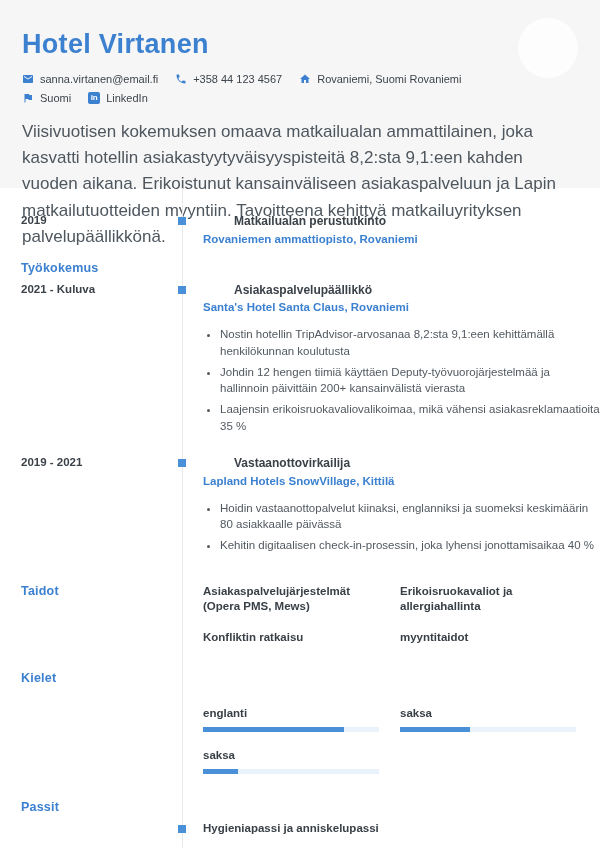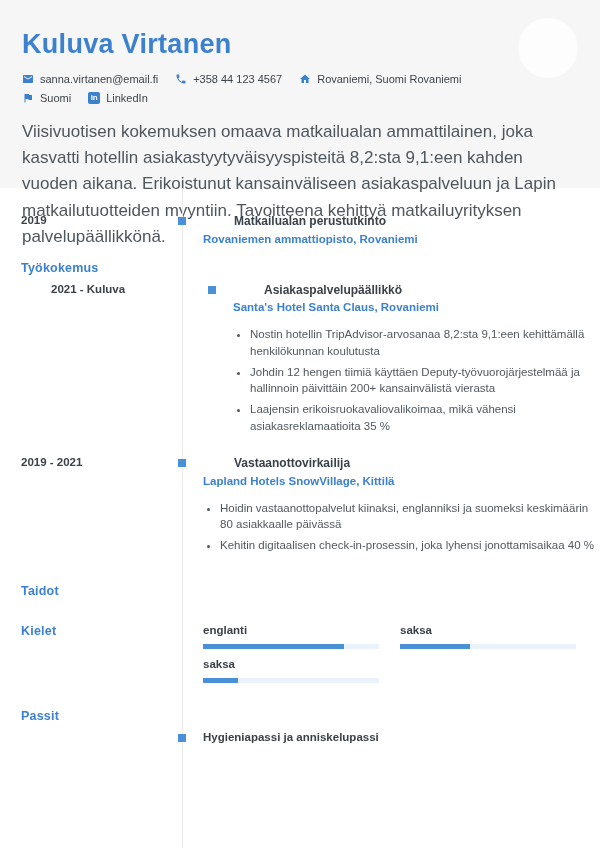--- a/index.html
+++ b/index.html
@@ -61,50 +61,50 @@
   .etitle { font-size:12px; font-weight:700; color:#3a4148; line-height:1.3;margin-left:31px; }
   .esub   { font-size:11.5px; font-weight:700; color:var(--accent); margin-top:3px; }
   ul.bullets {
     margin:13px 0 0 0; padding-left:17px;
     font-size:11.5px; line-height:1.45; color:#51585f;
   }
   ul.bullets li { margin-bottom:4px; }
   
   .mb8  { margin-bottom:8px; }
   .mb16 { margin-bottom:16px; }
-  .mb18 { margin-bottom:18px;padding-left:30px; }
+  .mb18 { margin-bottom:18px; }
   .mb26 { margin-bottom:26px; }
   
   .skill-grid {
     display:grid; grid-template-columns:197px 1fr;
     row-gap:15px; column-gap:0;
     font-size:11.5px; font-weight:700; color:#383f46; line-height:1.35;
   }
   .skill { padding-right:22px; }
   
   .lang-grid {
-    display:grid; grid-template-columns:197px 1fr; row-gap:9px;
+    display:grid; grid-template-columns:197px 1fr; row-gap:17px;margin-top:36px;
   }
   .lang-name { font-size:11.5px; font-weight:700; color:#383f46; }
   .bar-track {
     margin-top:8px; width:176px; height:5px; background:#eaf2fb;
     position:relative; overflow:hidden;
   }
   .bar-fill { height:100%; background:#4a90d9; width:0; }
   
   .pass-text { font-size:11.5px; font-weight:700; color:#3a4148; }
 </style>
 </head>
 <body>
 
 <div class="page">
 
   <div class="header">
     <div class="avatar"></div>
-    <div class="name">Kuluva Virtanen</div>
+    <div class="name">Hotel Virtanen</div>
 
     <div class="contacts">
       <div class="contact">
         <span class="cicon">
           <svg viewBox="0 0 24 24">
               <path d="M20 4H4c-1.1 0-2 .9-2 2v12c0 1.1.9 2 2 2h16c1.1 0 2-.9 2-2V6c0-1.1-.9-2-2-2zm0 4-8 5-8-5V6l8 5 8-5v2z"></path>
             </svg>
         </span>
         <span>sanna.virtanen@email.fi</span>
       </div>
@@ -188,20 +188,28 @@
           <li>Hoidin vastaanottopalvelut kiinaksi, englanniksi ja suomeksi keskimäärin 80 asiakkaalle päivässä</li>
           <li>Kehitin digitaalisen check-in-prosessin, joka lyhensi jonottamisaikaa 40 %</li>
         </ul>
       </div>
     </div>
 
     <div class="row mb26">
       <div class="left">
           <div class="sec-title">Taidot</div>
         </div>
+      <div class="right">
+        <div class="skill-grid">
+          <div class="skill">Asiakaspalvelujärjestelmät (Opera PMS, Mews)</div>
+          <div class="skill">Erikoisruokavaliot ja allergiahallinta</div>
+          <div class="skill">Konfliktin ratkaisu</div>
+          <div class="skill">myyntitaidot</div>
+        </div>
+      </div>
     </div>
 
     <div class="row mb26">
       <div class="left">
           <div class="sec-title">Kielet</div>
         </div>
       <div class="right">
         <div class="lang-grid">
           <div class="lang">
             <div class="lang-name">englanti</div>

